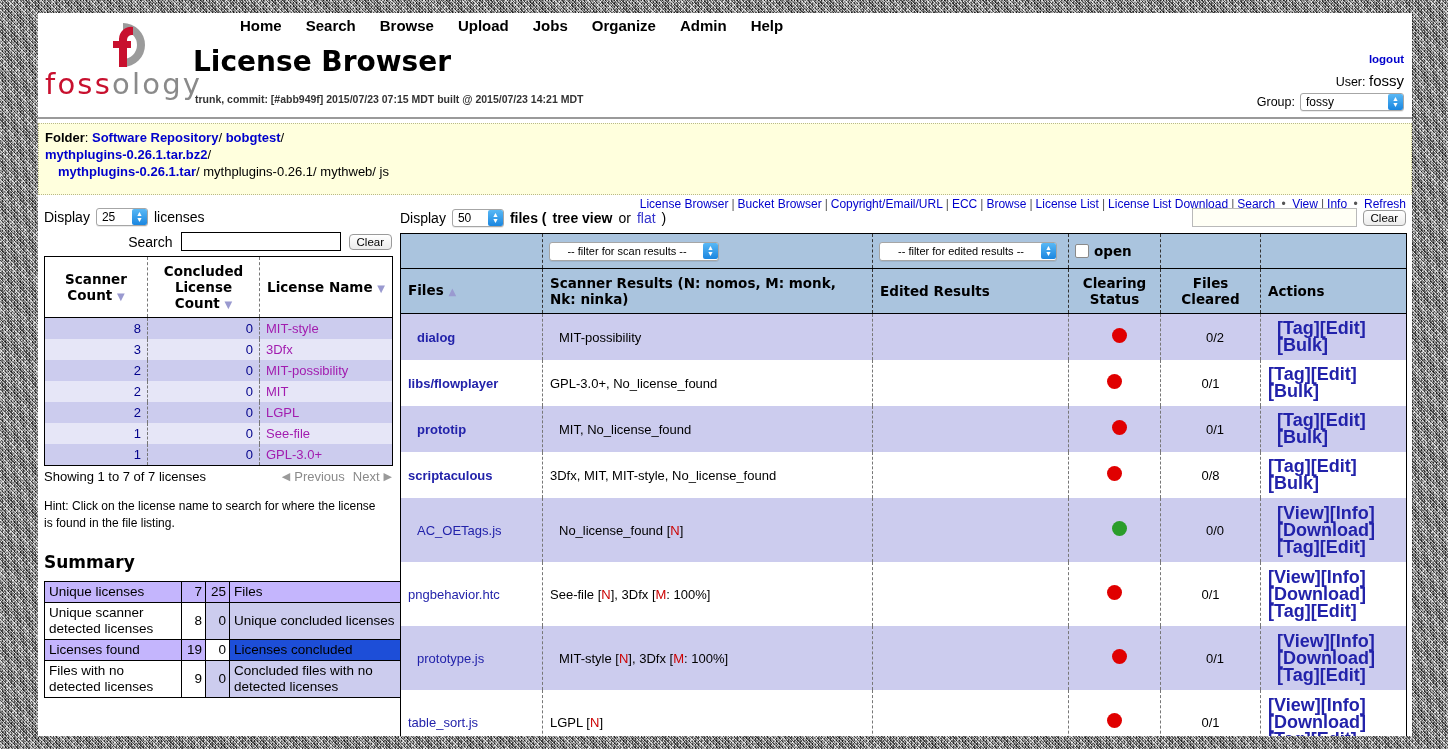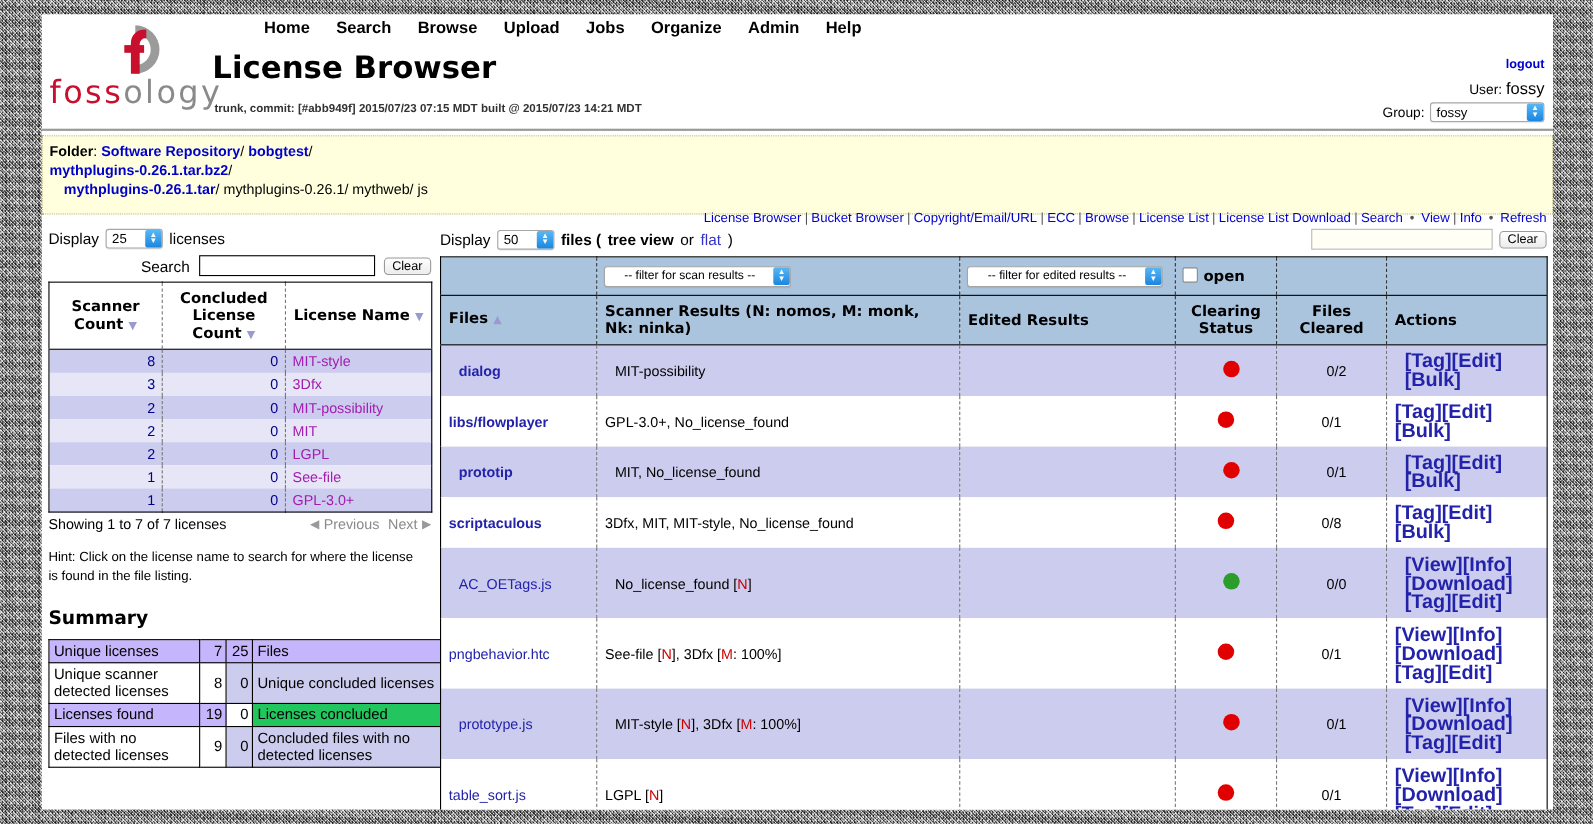--- a/index.html
+++ b/index.html
@@ -58,21 +58,21 @@
   .folderbar{
     position:absolute;left:0px;top:110px;width:1374px;height:72px;box-sizing:border-box;
     background:#ffffdd;border:1px dotted #b9b98a;padding:5px 8px 0 6px;
     font-size:13px;line-height:17px;color:#000;
   }
   .folderbar b{font-weight:bold;}
   .folderbar a{color:#0000cc;text-decoration:none;font-weight:bold;}
   .folderbar .plain{color:#000;font-weight:normal;}
   .folderbar .ind{padding-left:13px;}
 
-  .menuline{position:absolute;right:6px;top:178px;font-size:12px;color:#333;}
+  .menuline{position:absolute;right:6px;top:184px;font-size:12px;color:#333;}
   .menuline a{color:#0000cc;text-decoration:none;}
   .menuline span.sep{color:#555;margin:0 3px;}
 
   
   .leftcol{position:absolute;left:6px;top:195px;width:348px;}
   .disprow{font-size:14px;color:#000;display:flex;align-items:center;gap:6px;}
   .searchrow{margin-top:6px;display:flex;align-items:center;justify-content:flex-end;gap:8px;}
   .searchrow .lbl{font-size:14px;}
   .searchrow input{width:160px;height:19px;border:1px solid #000;font-size:12px;box-sizing:border-box;}
   .btn-clear{
@@ -297,21 +297,21 @@
         <tr class="alt">
           <td class="a">Unique scanner detected licenses</td>
           <td class="n a">8</td>
           <td class="n b">0</td>
           <td class="b">Unique concluded licenses</td>
         </tr>
         <tr class="sh">
           <td>Licenses found</td>
           <td class="n">19</td>
           <td class="n" style="background:#fff">0</td>
-          <td style="background:#22c55e">Licenses concluded</td>
+          <td style="background:#1d4ed8">Licenses concluded</td>
         </tr>
         <tr class="alt">
           <td class="a">Files with no detected licenses</td>
           <td class="n a">9</td>
           <td class="n b">0</td>
           <td class="b">Concluded files with no detected licenses</td>
         </tr>
       </tbody>
     </table>
   </div>

